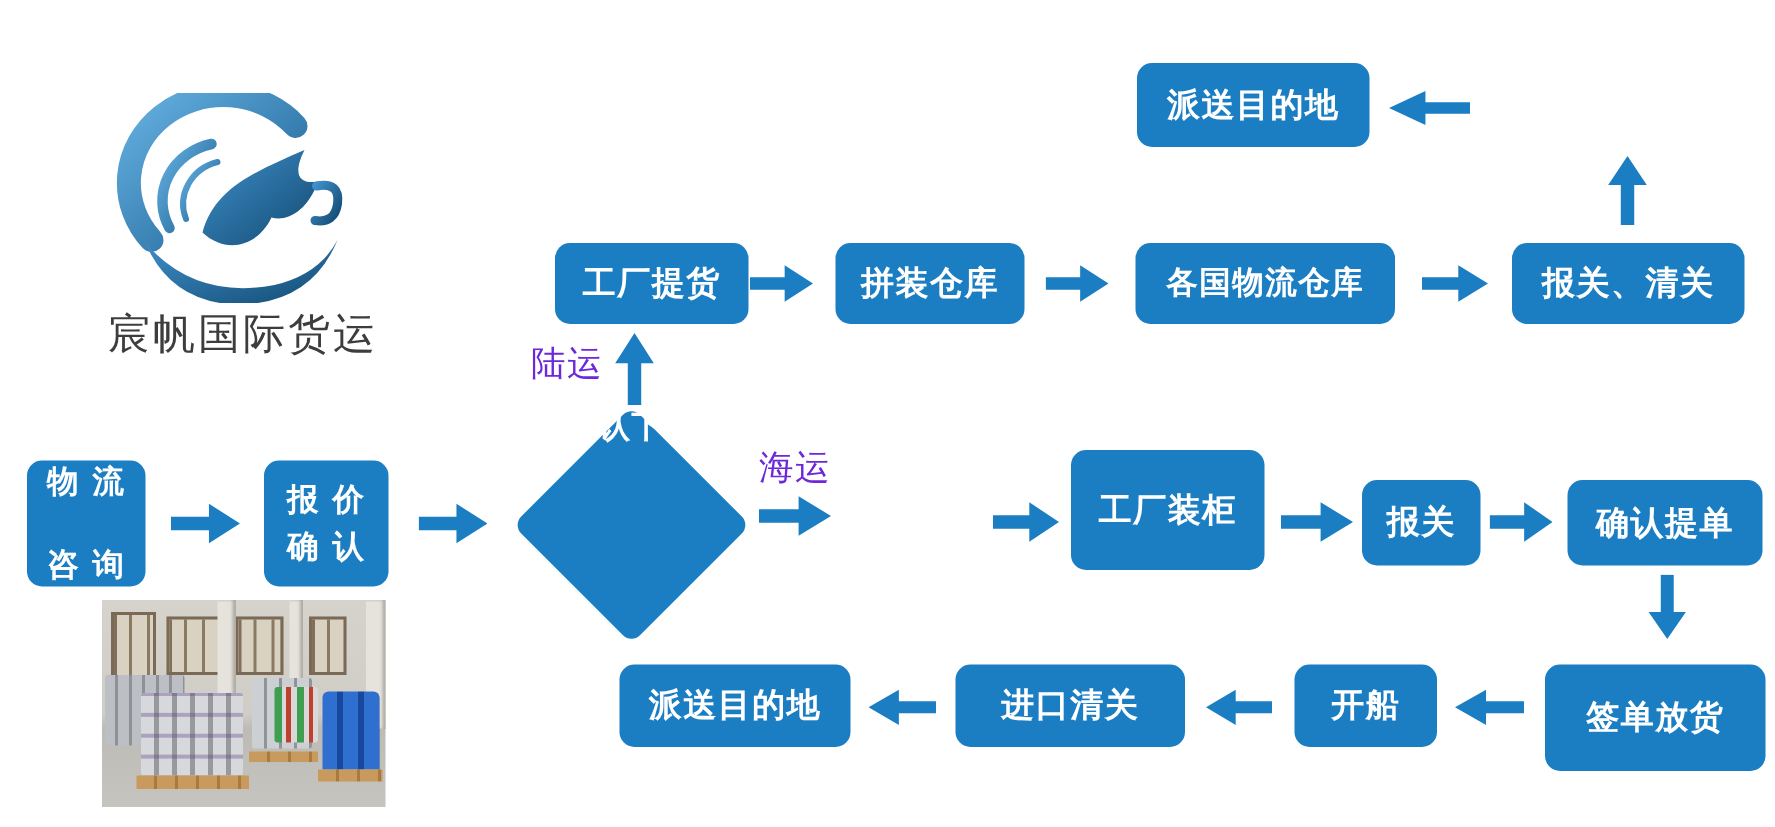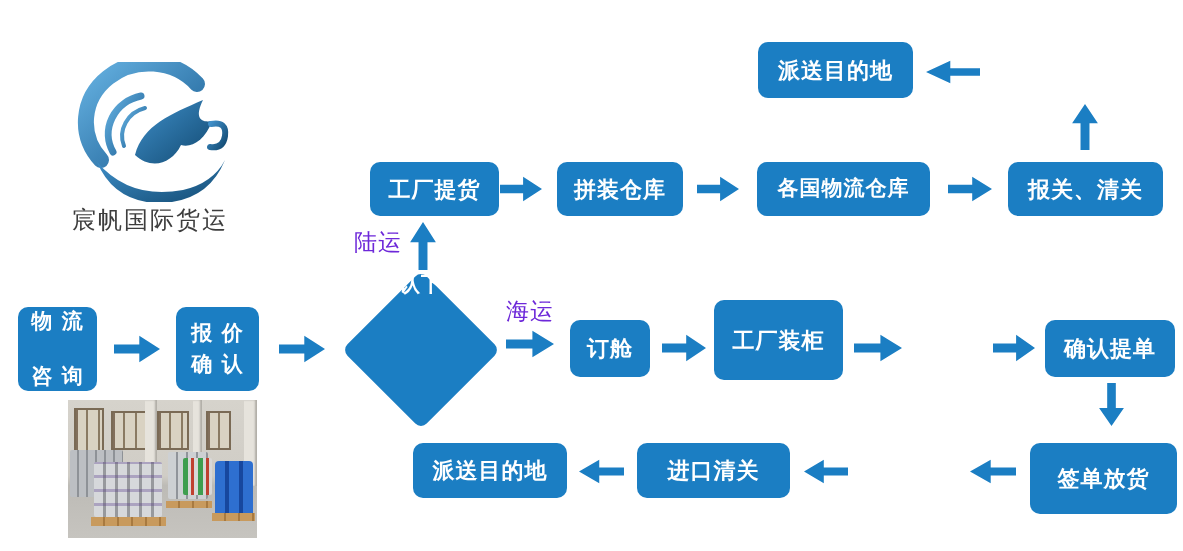--- a/index.html
+++ b/index.html
@@ -69,22 +69,22 @@
   #n-release   { left:1030px; top:443px; width:147px; height:71px; }
   #a-release-to-sail { left:970px; top:459px; width:46px; height:25px; }
   #n-sail      { left:863px; top:443px; width:95px; height:55px; }
   #a-sail-to-import { left:804px; top:459px; width:44px; height:25px; }
   #n-import    { left:637px; top:443px; width:153px; height:55px; }
   #a-import-to-dispatch { left:579px; top:459px; width:45px; height:25px; }
   #n-dispatch-sea { left:413px; top:443px; width:154px; height:55px; }
 
   
   #logo-icon { position:absolute; left:75px; top:62px; width:170px; height:140px; }
-  #brand-name { position:absolute; left:72px; top:204px; width:180px; text-align:left;
-                font-size:24px; color:#3d3d3d; letter-spacing:2px; }
+  #brand-name { position:absolute; left:72px; top:204px; width:180px; text-align:right;
+                font-size:28px; color:#3d3d3d; letter-spacing:2px; }
 
   
   #photo { position:absolute; left:68px; top:400px; width:189px; height:138px;
            background:linear-gradient(#d6d3cc 0%, #d0cdc6 55%, #bdbbb6 62%, #c6c4bf 100%);
            overflow:hidden; }
   #photo .win { position:absolute; background:
       linear-gradient(90deg, rgba(120,100,80,.9) 0 2px, transparent 2px),
       repeating-linear-gradient(90deg, #d9d2c2 0 10px, #8a7a62 10px 12px),
       #cfc7b8; border:2px solid #7a6a55; }
   #photo .w1 { left:3%;  top:6%;  width:14%; height:29%; }
@@ -179,38 +179,41 @@
   <div class="arrow right" id="a-quote-to-order"></div>
 
   <div id="diamond">
     <div class="shape"></div>
     <div class="lbl">确认下单</div>
   </div>
 
   <div class="hl" id="lbl-sea">海运</div>
   <div class="arrow right" id="a-order-to-booking"></div>
 
-  <div class="node" id="n-booking">
-    <span class="ln">订舱</span>
-  </div>
   <div class="arrow right" id="a-booking-to-loading"></div>
   <div class="node" id="n-loading">
     <span class="ln">工厂装柜</span>
   </div>
   <div class="arrow right" id="a-loading-to-customs"></div>
+  <div class="node" id="n-customs-sea">
+    <span class="ln">报关</span>
+  </div>
   <div class="arrow right" id="a-customs-to-bl"></div>
   <div class="node" id="n-confirm-bl">
     <span class="ln">确认提单</span>
   </div>
   <div class="arrow down" id="a-bl-to-release"></div>
 
   <div class="node" id="n-release">
     <span class="ln">签单放货</span>
   </div>
   <div class="arrow left" id="a-release-to-sail"></div>
+  <div class="node" id="n-sail">
+    <span class="ln">开船</span>
+  </div>
   <div class="arrow left" id="a-sail-to-import"></div>
   <div class="node" id="n-import">
     <span class="ln">进口清关</span>
   </div>
   <div class="arrow left" id="a-import-to-dispatch"></div>
   <div class="node" id="n-dispatch-sea">
     <span class="ln">派送目的地</span>
   </div>
 
   <div id="photo">

